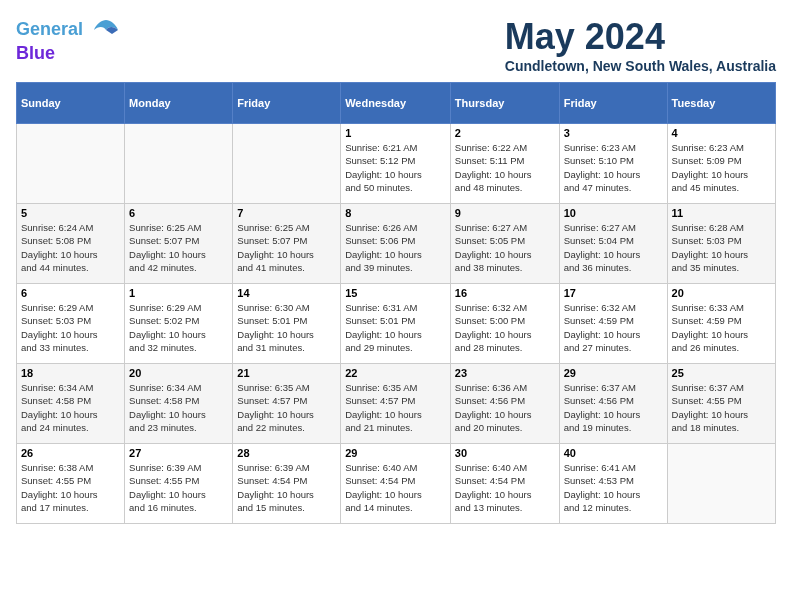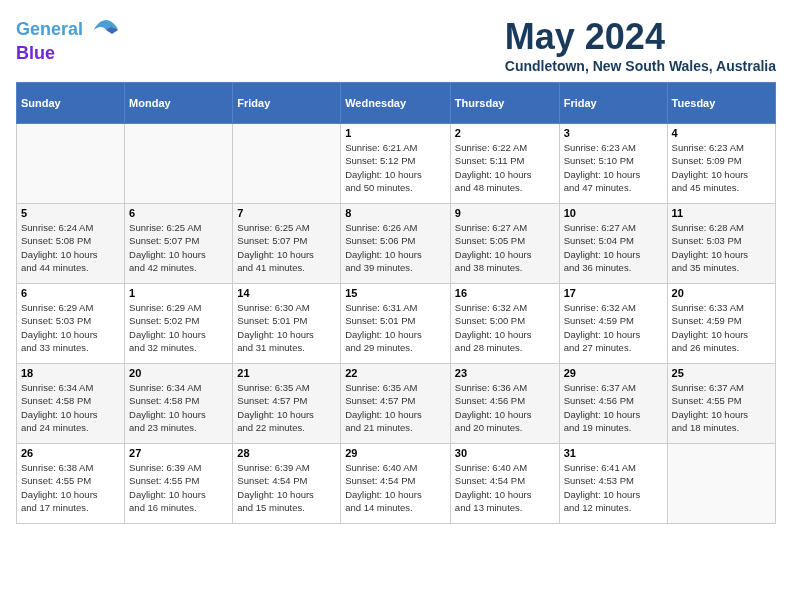--- a/index.html
+++ b/index.html
@@ -251,19 +251,19 @@
         </td>
         <td>
           <span class="day-num">29</span>
           <div class="day-info">Sunrise: 6:40 AM<br>Sunset: 4:54 PM<br>Daylight: 10 hours<br>and 14 minutes.</div>
         </td>
         <td>
           <span class="day-num">30</span>
           <div class="day-info">Sunrise: 6:40 AM<br>Sunset: 4:54 PM<br>Daylight: 10 hours<br>and 13 minutes.</div>
         </td>
         <td>
-          <span class="day-num">31</span>
+          <span class="day-num">40</span>
           <div class="day-info">Sunrise: 6:41 AM<br>Sunset: 4:53 PM<br>Daylight: 10 hours<br>and 12 minutes.</div>
         </td>
         <td class="empty-cell"></td>
       </tr>
     </tbody>
 </table>
 
 </body></html>

